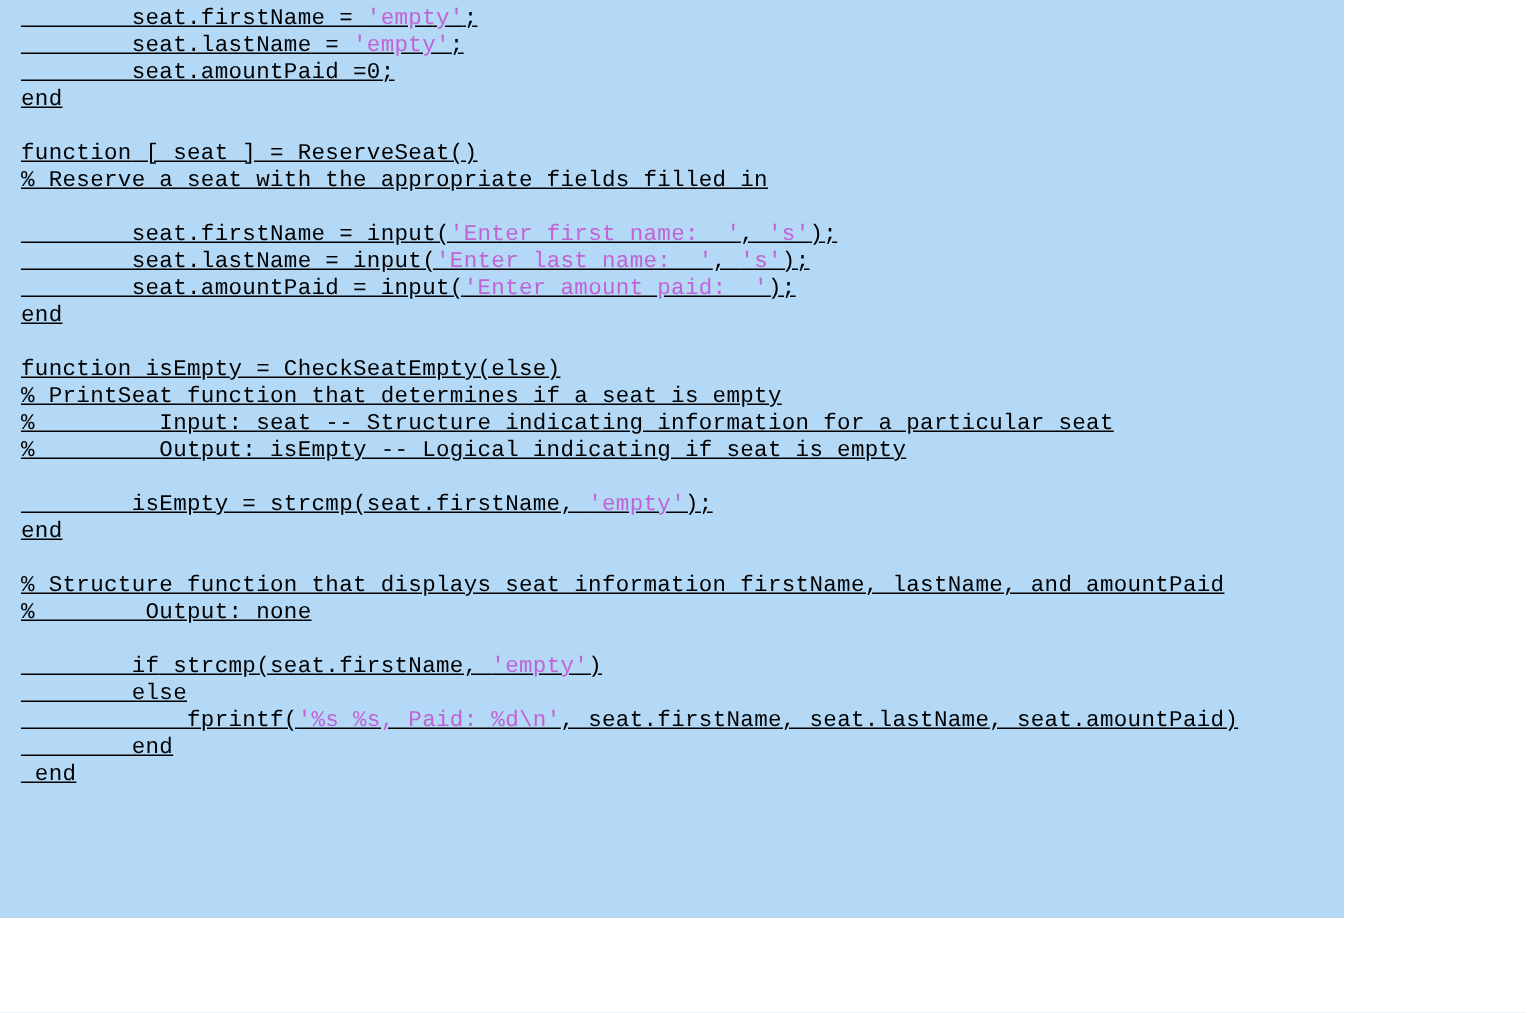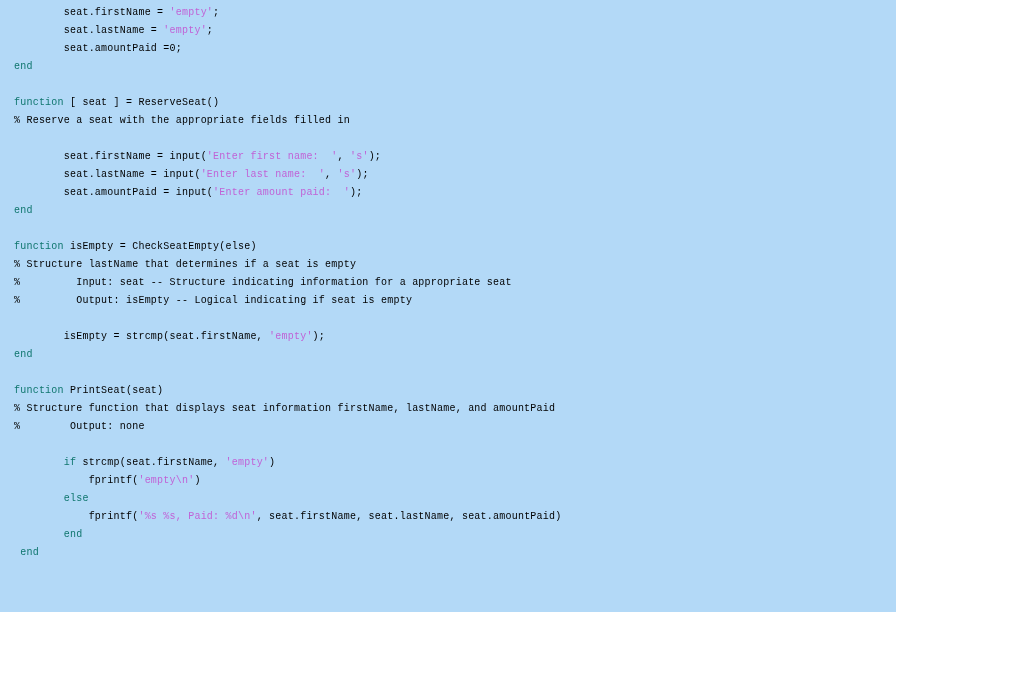--- a/index.html
+++ b/index.html
@@ -26,31 +26,32 @@
     overflow: hidden;
   }
   .code-lines {
     margin: 0;
     padding: 0;
     list-style: none;
   }
   .line {
     height: 18px;
     line-height: 18px;
-    font-size: 10px;
+    font-size: 15px;
     letter-spacing: 0.22px;
     white-space: pre;
     padding-left: 14px;
     color: #000000;
     font-family: "Liberation Mono", "DejaVu Sans Mono", monospace;
+    text-decoration: underline;
   }
   .line.blank {
     color: transparent;
   }
-  .tok-kw   { color: #0f766e; }
+  .tok-kw   { color: #000000; }
   .tok-cmt  { color: #000000; }
   .tok-str  { color: #c063d6; }
   .tok-plain{ color: #000000; }
 </style>
 </head>
 <body>
 
 <div id="code-block">
   <div class="code-lines" id="code-lines">
       <div class="line"><span class="tok-plain">        seat.firstName = </span><span class="tok-str">'empty'</span><span class="tok-plain">;</span></div>
@@ -60,31 +61,29 @@
       <div class="line blank"> </div>
       <div class="line"><span class="tok-kw">function</span><span class="tok-plain"> [ seat ] = ReserveSeat()</span></div>
       <div class="line"><span class="tok-cmt">% Reserve a seat with the appropriate fields filled in</span></div>
       <div class="line blank"> </div>
       <div class="line"><span class="tok-plain">        seat.firstName = input(</span><span class="tok-str">'Enter first name:  '</span><span class="tok-plain">, </span><span class="tok-str">'s'</span><span class="tok-plain">);</span></div>
       <div class="line"><span class="tok-plain">        seat.lastName = input(</span><span class="tok-str">'Enter last name:  '</span><span class="tok-plain">, </span><span class="tok-str">'s'</span><span class="tok-plain">);</span></div>
       <div class="line"><span class="tok-plain">        seat.amountPaid = input(</span><span class="tok-str">'Enter amount paid:  '</span><span class="tok-plain">);</span></div>
       <div class="line"><span class="tok-kw">end</span></div>
       <div class="line blank"> </div>
       <div class="line"><span class="tok-kw">function</span><span class="tok-plain"> isEmpty = CheckSeatEmpty(else)</span></div>
-      <div class="line"><span class="tok-cmt">% Structure lastName that determines if a seat is empty</span></div>
-      <div class="line"><span class="tok-cmt">%         Input: seat -- Structure indicating information for a appropriate seat</span></div>
+      <div class="line"><span class="tok-cmt">% PrintSeat function that determines if a seat is empty</span></div>
+      <div class="line"><span class="tok-cmt">%         Input: seat -- Structure indicating information for a particular seat</span></div>
       <div class="line"><span class="tok-cmt">%         Output: isEmpty -- Logical indicating if seat is empty</span></div>
       <div class="line blank"> </div>
       <div class="line"><span class="tok-plain">        isEmpty = strcmp(seat.firstName, </span><span class="tok-str">'empty'</span><span class="tok-plain">);</span></div>
       <div class="line"><span class="tok-kw">end</span></div>
       <div class="line blank"> </div>
-      <div class="line"><span class="tok-kw">function</span><span class="tok-plain"> PrintSeat(seat)</span></div>
       <div class="line"><span class="tok-cmt">% Structure function that displays seat information firstName, lastName, and amountPaid</span></div>
       <div class="line"><span class="tok-cmt">%        Output: none</span></div>
       <div class="line blank"> </div>
       <div class="line"><span class="tok-kw">        if</span><span class="tok-plain"> strcmp(seat.firstName, </span><span class="tok-str">'empty'</span><span class="tok-plain">)</span></div>
-      <div class="line"><span class="tok-plain">            fprintf(</span><span class="tok-str">'empty\n'</span><span class="tok-plain">)</span></div>
       <div class="line"><span class="tok-kw">        else</span></div>
       <div class="line"><span class="tok-plain">            fprintf(</span><span class="tok-str">'%s %s, Paid: %d\n'</span><span class="tok-plain">, seat.firstName, seat.lastName, seat.amountPaid)</span></div>
       <div class="line"><span class="tok-kw">        end</span></div>
       <div class="line"><span class="tok-kw"> end</span></div>
     </div>
 </div>
 
 </body></html>

